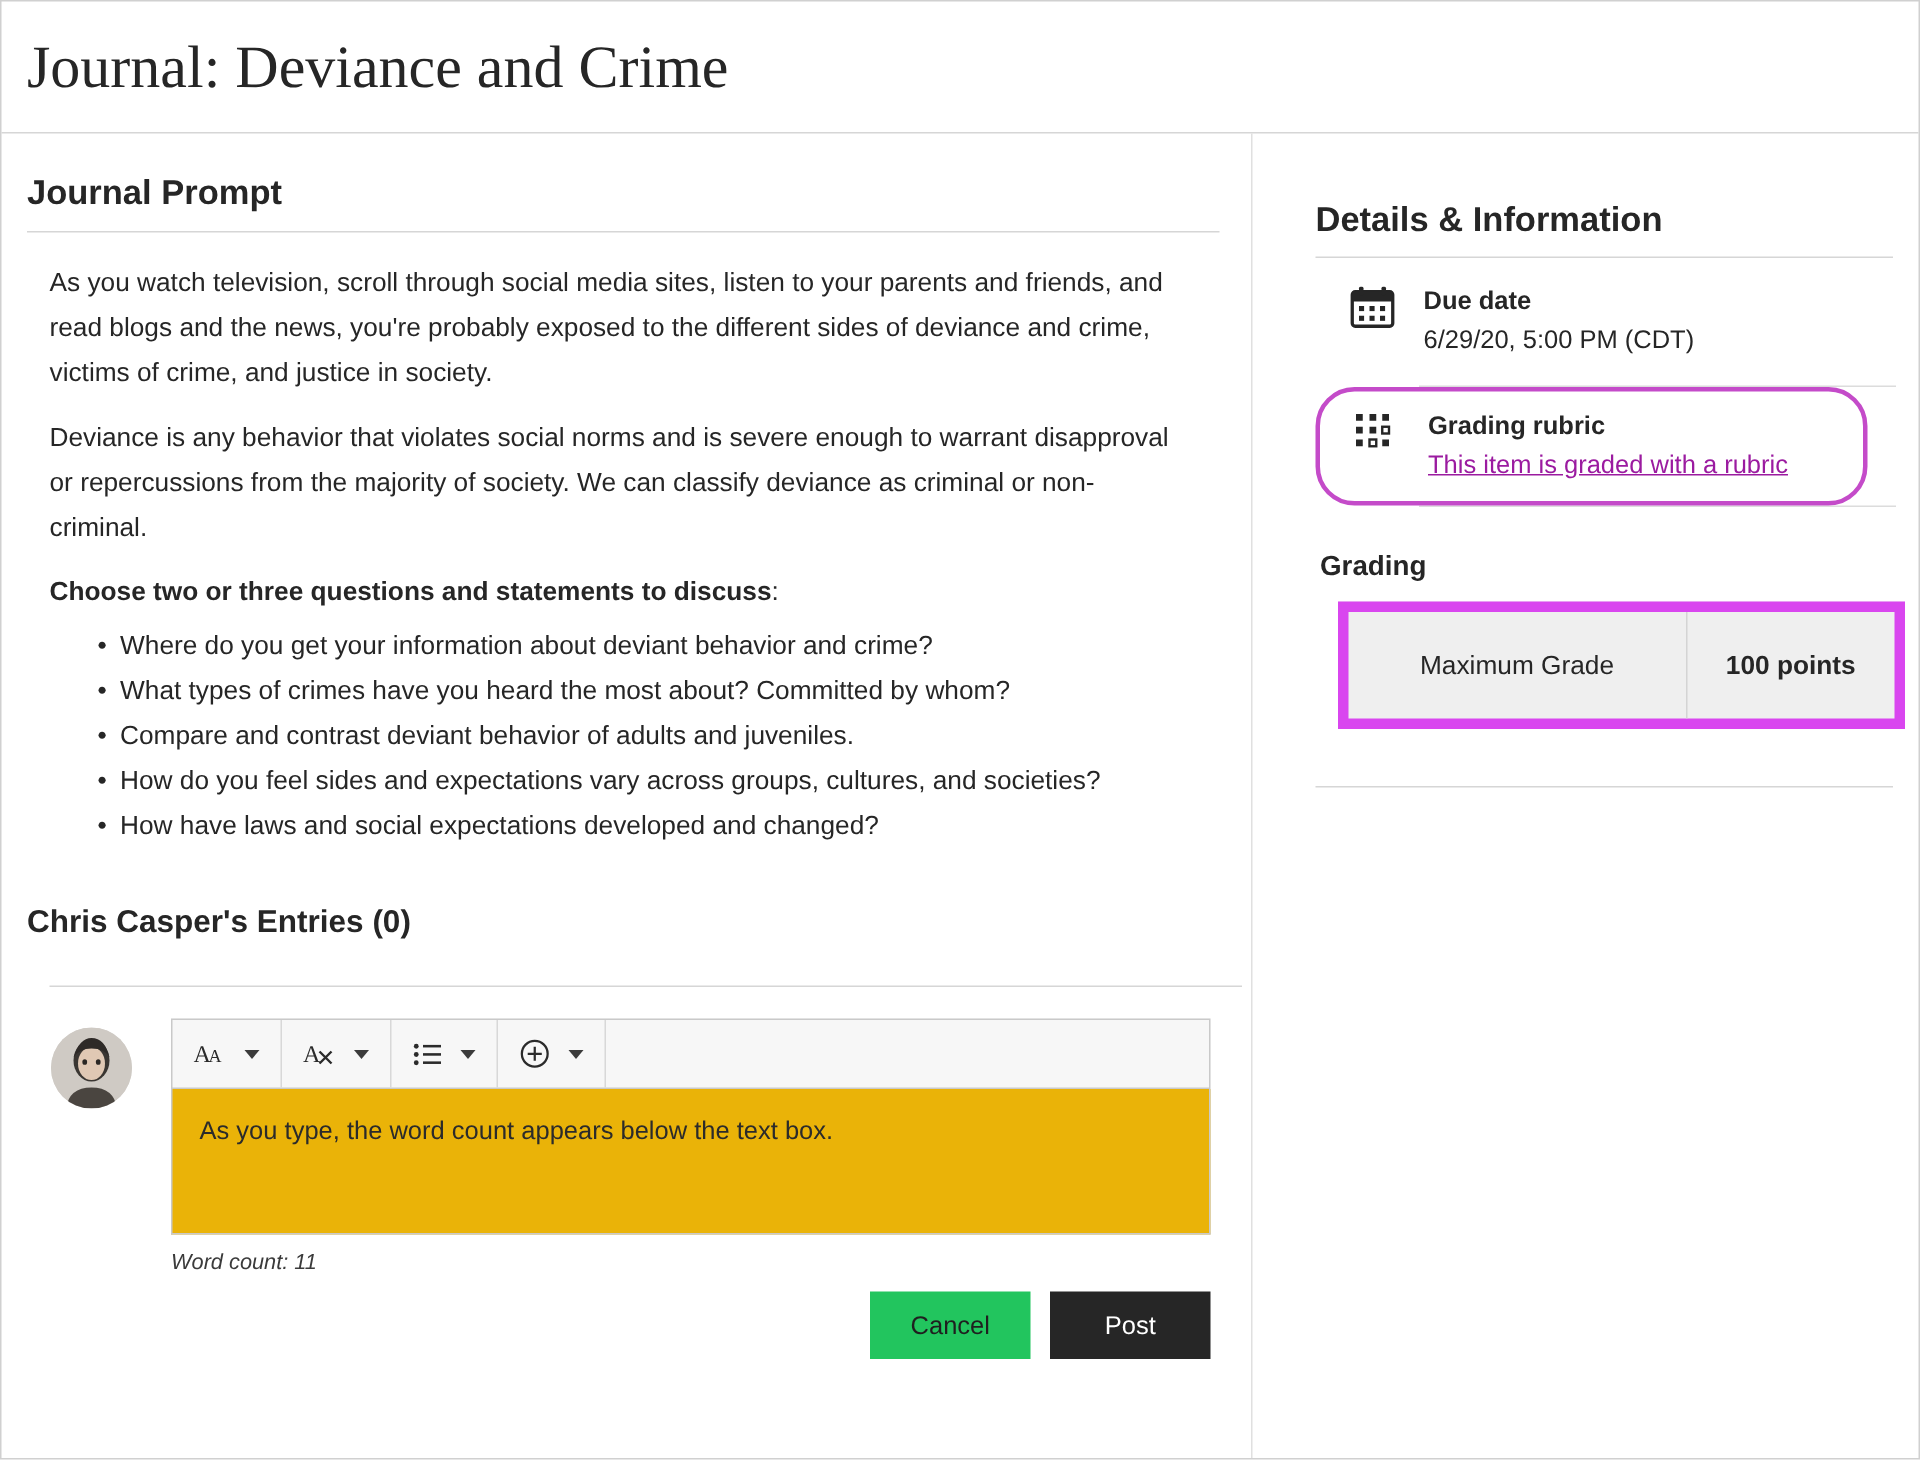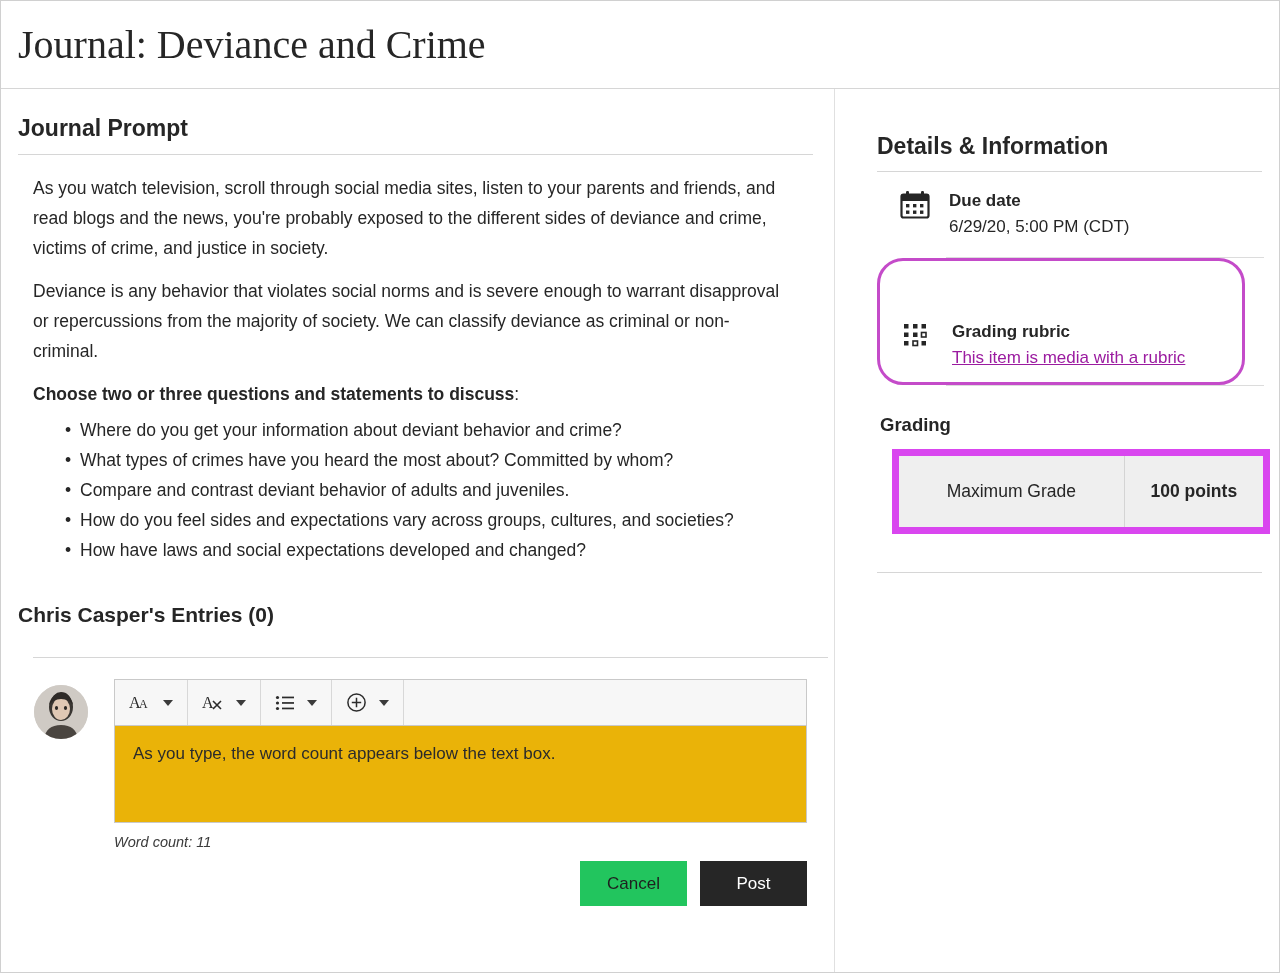--- a/index.html
+++ b/index.html
@@ -248,21 +248,21 @@
     width: 318px;
     margin-left: 69px;
   }
   .highlight-box {
     position: relative;
     border: 3px solid #c44bc9;
     border-radius: 26px;
     margin-left: 0px;
     width: 368px;
   }
-  .highlight-box .info-row { padding: 11px 0 11px 18px; margin-top: 48px; }
+  .highlight-box .info-row { padding: 11px 0 11px 18px; }
   h3.grading {
     font-size: 18.5px;
     font-weight: 600;
     margin: 28px 0 13px 3px;
     color: #262626;
   }
   .grade-table {
     display: flex;
     border: 7px solid #d946ef;
     width: 378px;
@@ -429,21 +429,21 @@
               <rect x="10" y="2" width="4.5" height="4.5" fill="#262626"></rect>
               <rect x="18.5" y="2" width="4.5" height="4.5" fill="#262626"></rect>
               <rect x="10" y="10.5" width="4.5" height="4.5" fill="#262626"></rect>
               <rect x="18.5" y="10.5" width="4.5" height="4.5" fill="none" stroke="#262626" stroke-width="1.6"></rect>
               <rect x="10" y="19" width="4.5" height="4.5" fill="none" stroke="#262626" stroke-width="1.6"></rect>
               <rect x="18.5" y="19" width="4.5" height="4.5" fill="#262626"></rect>
             </svg>
           </div>
           <div class="info-text">
             <div class="info-label">Grading rubric</div>
-            <a class="info-link">This item is media with a rubric</a>
+            <a class="info-link">This item is graded with a rubric</a>
           </div>
         </div>
       </div>
 
       <div class="divider-r"></div>
 
       <h3 class="grading">Grading</h3>
       <div class="grade-table">
         <div class="grade-cell label">Maximum Grade</div>
         <div class="grade-cell value">100 points</div>

